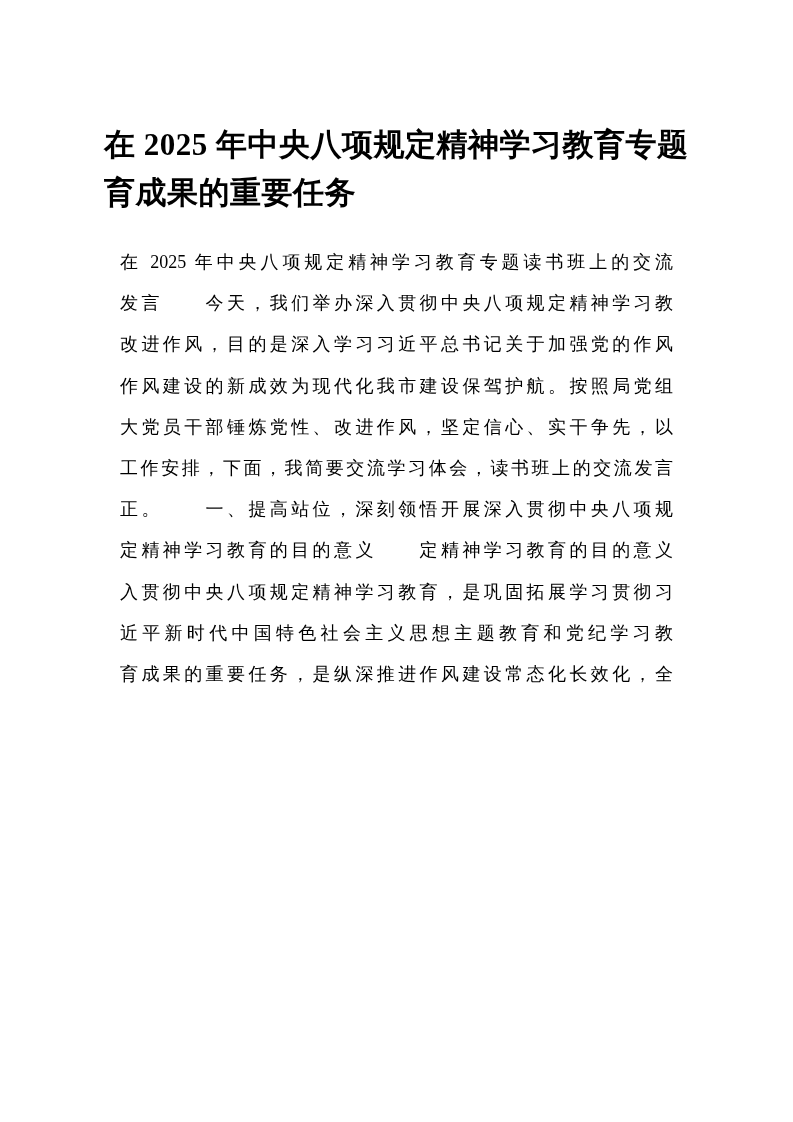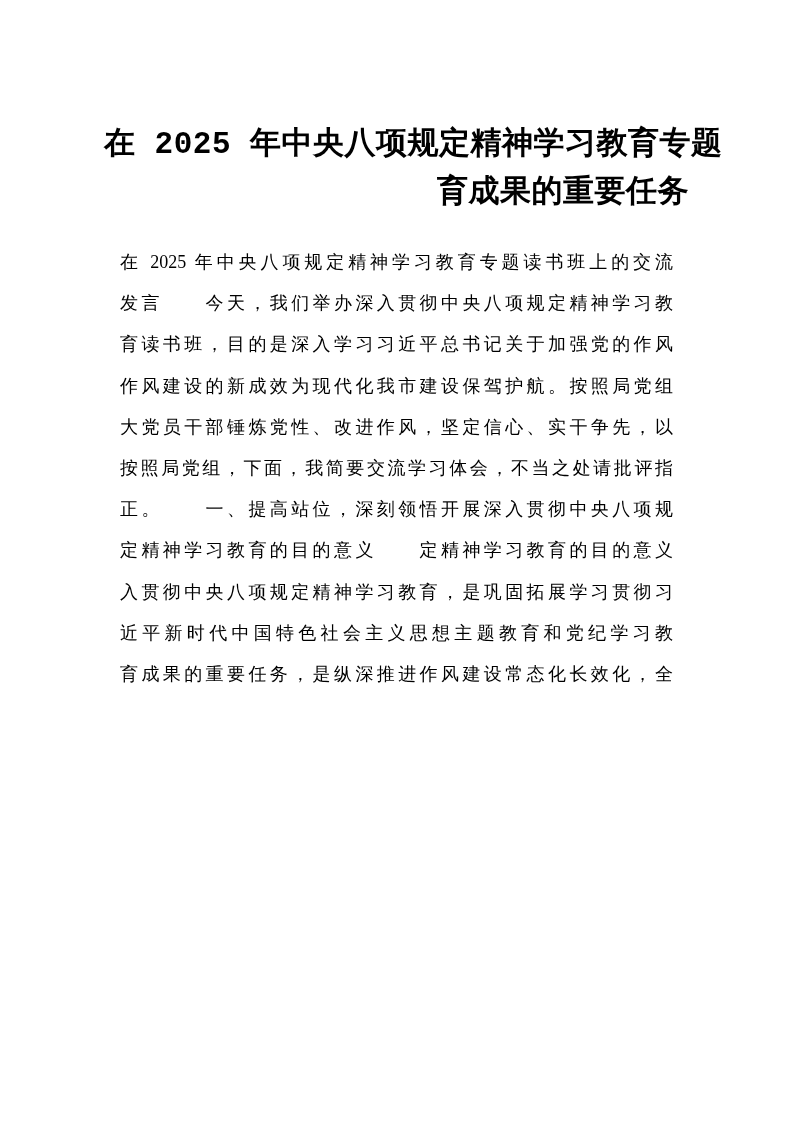--- a/index.html
+++ b/index.html
@@ -16,23 +16,22 @@
     box-sizing: border-box;
     padding: 121px 120px 0 120px;
     font-family: "Liberation Serif", serif;
     overflow: hidden;
   }
   .doc-title {
     margin: 0 -16px 25px -16px;
     font-size: 31px;
     font-weight: bold;
     line-height: 48px;
-    text-align: right;
+    text-align: left;
     letter-spacing: 0.5px;
-    font-family: Liberation Mono, monospace;
   }
   .title-line {
     white-space: nowrap;
   }
   .doc-body {
     margin: 0;
   }
   .body-line {
     font-size: 18px;
     line-height: 41.2px;
@@ -47,23 +46,23 @@
 
 <div class="page">
   <h1 class="doc-title">
       <div class="title-line">在 2025 年中央八项规定精神学习教育专题</div>
       <div class="title-line">育成果的重要任务</div>
     </h1>
 
   <div class="doc-body">
       <div class="body-line">在 2025 年中央八项规定精神学习教育专题读书班上的交流</div>
       <div class="body-line">发言　　今天，我们举办深入贯彻中央八项规定精神学习教</div>
-      <div class="body-line">育读书班，目的是深入学习习近平总书记关于加强党的作风</div>
+      <div class="body-line">改进作风，目的是深入学习习近平总书记关于加强党的作风</div>
       <div class="body-line">作风建设的新成效为现代化我市建设保驾护航。按照局党组</div>
       <div class="body-line">大党员干部锤炼党性、改进作风，坚定信心、实干争先，以</div>
-      <div class="body-line">按照局党组，下面，我简要交流学习体会，不当之处请批评指</div>
+      <div class="body-line">工作安排，下面，我简要交流学习体会，读书班上的交流发言</div>
       <div class="body-line">正。　　一、提高站位，深刻领悟开展深入贯彻中央八项规</div>
       <div class="body-line">定精神学习教育的目的意义　　定精神学习教育的目的意义</div>
       <div class="body-line">入贯彻中央八项规定精神学习教育，是巩固拓展学习贯彻习</div>
       <div class="body-line">近平新时代中国特色社会主义思想主题教育和党纪学习教</div>
       <div class="body-line">育成果的重要任务，是纵深推进作风建设常态化长效化，全</div>
     </div>
 </div>
 
 </body></html>

